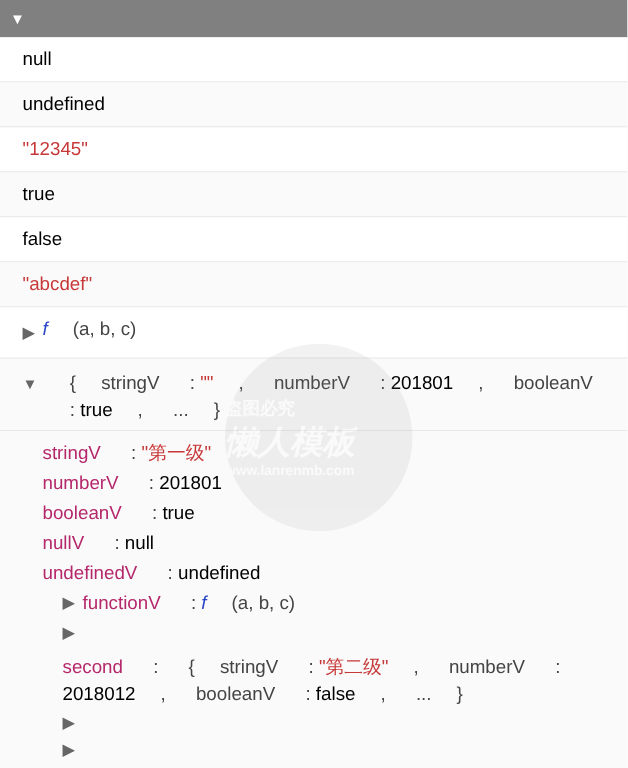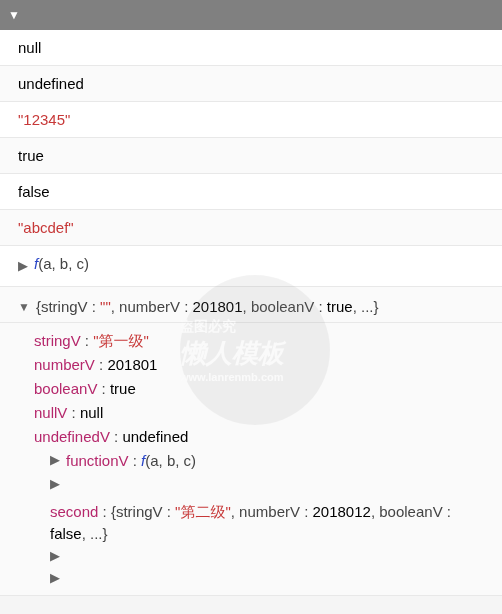--- a/index.html
+++ b/index.html
@@ -10,21 +10,21 @@
 .row { padding: 9px 18px; border-bottom: 1px solid #e8e8e8; background: #fafafa; }
 .row:nth-child(odd) { background: #fff; }
 .caret-row { display: flex; align-items: flex-start; gap: 6px; }
 .caret { color: #666; font-size: 13px; cursor: pointer; user-select: none; line-height: 22px; }
 .caret.open { font-size: 12px; }
 .v-null, .v-num, .v-bool { color: #000000; }
 .v-undef { color: #000000; }
 .v-str { color: #c73838; }
 .v-func { color: #2945c7; font-style: italic; }
 .k { color: #b5276b; }
-.punc { color: #444; }
+.punc { color: #444; padding-left: 20px; }
 .nested-block { padding: 6px 18px 6px 34px; line-height: 24px; background: #fafafa; border-bottom: 1px solid #e8e8e8; }
 .nested-row { display: flex; gap: 6px; align-items: flex-start; flex-wrap: wrap; }
 .indent { padding-left: 16px; }
 .summary-line { color: #444; line-height: 22px; }
 .watermark { position: absolute; top: 275px; left: 180px; pointer-events: none; opacity: 0.10; }
 .watermark-circle { width: 150px; height: 150px; border-radius: 50%; background: #888; display: flex; flex-direction: column; justify-content: center; color: #fff; font-weight: bold; }
 .wm-top { font-size: 14px; }
 .wm-mid { font-size: 26px; font-style: italic; }
 .wm-bot { font-size: 11px; }
 .container { position: relative; }

